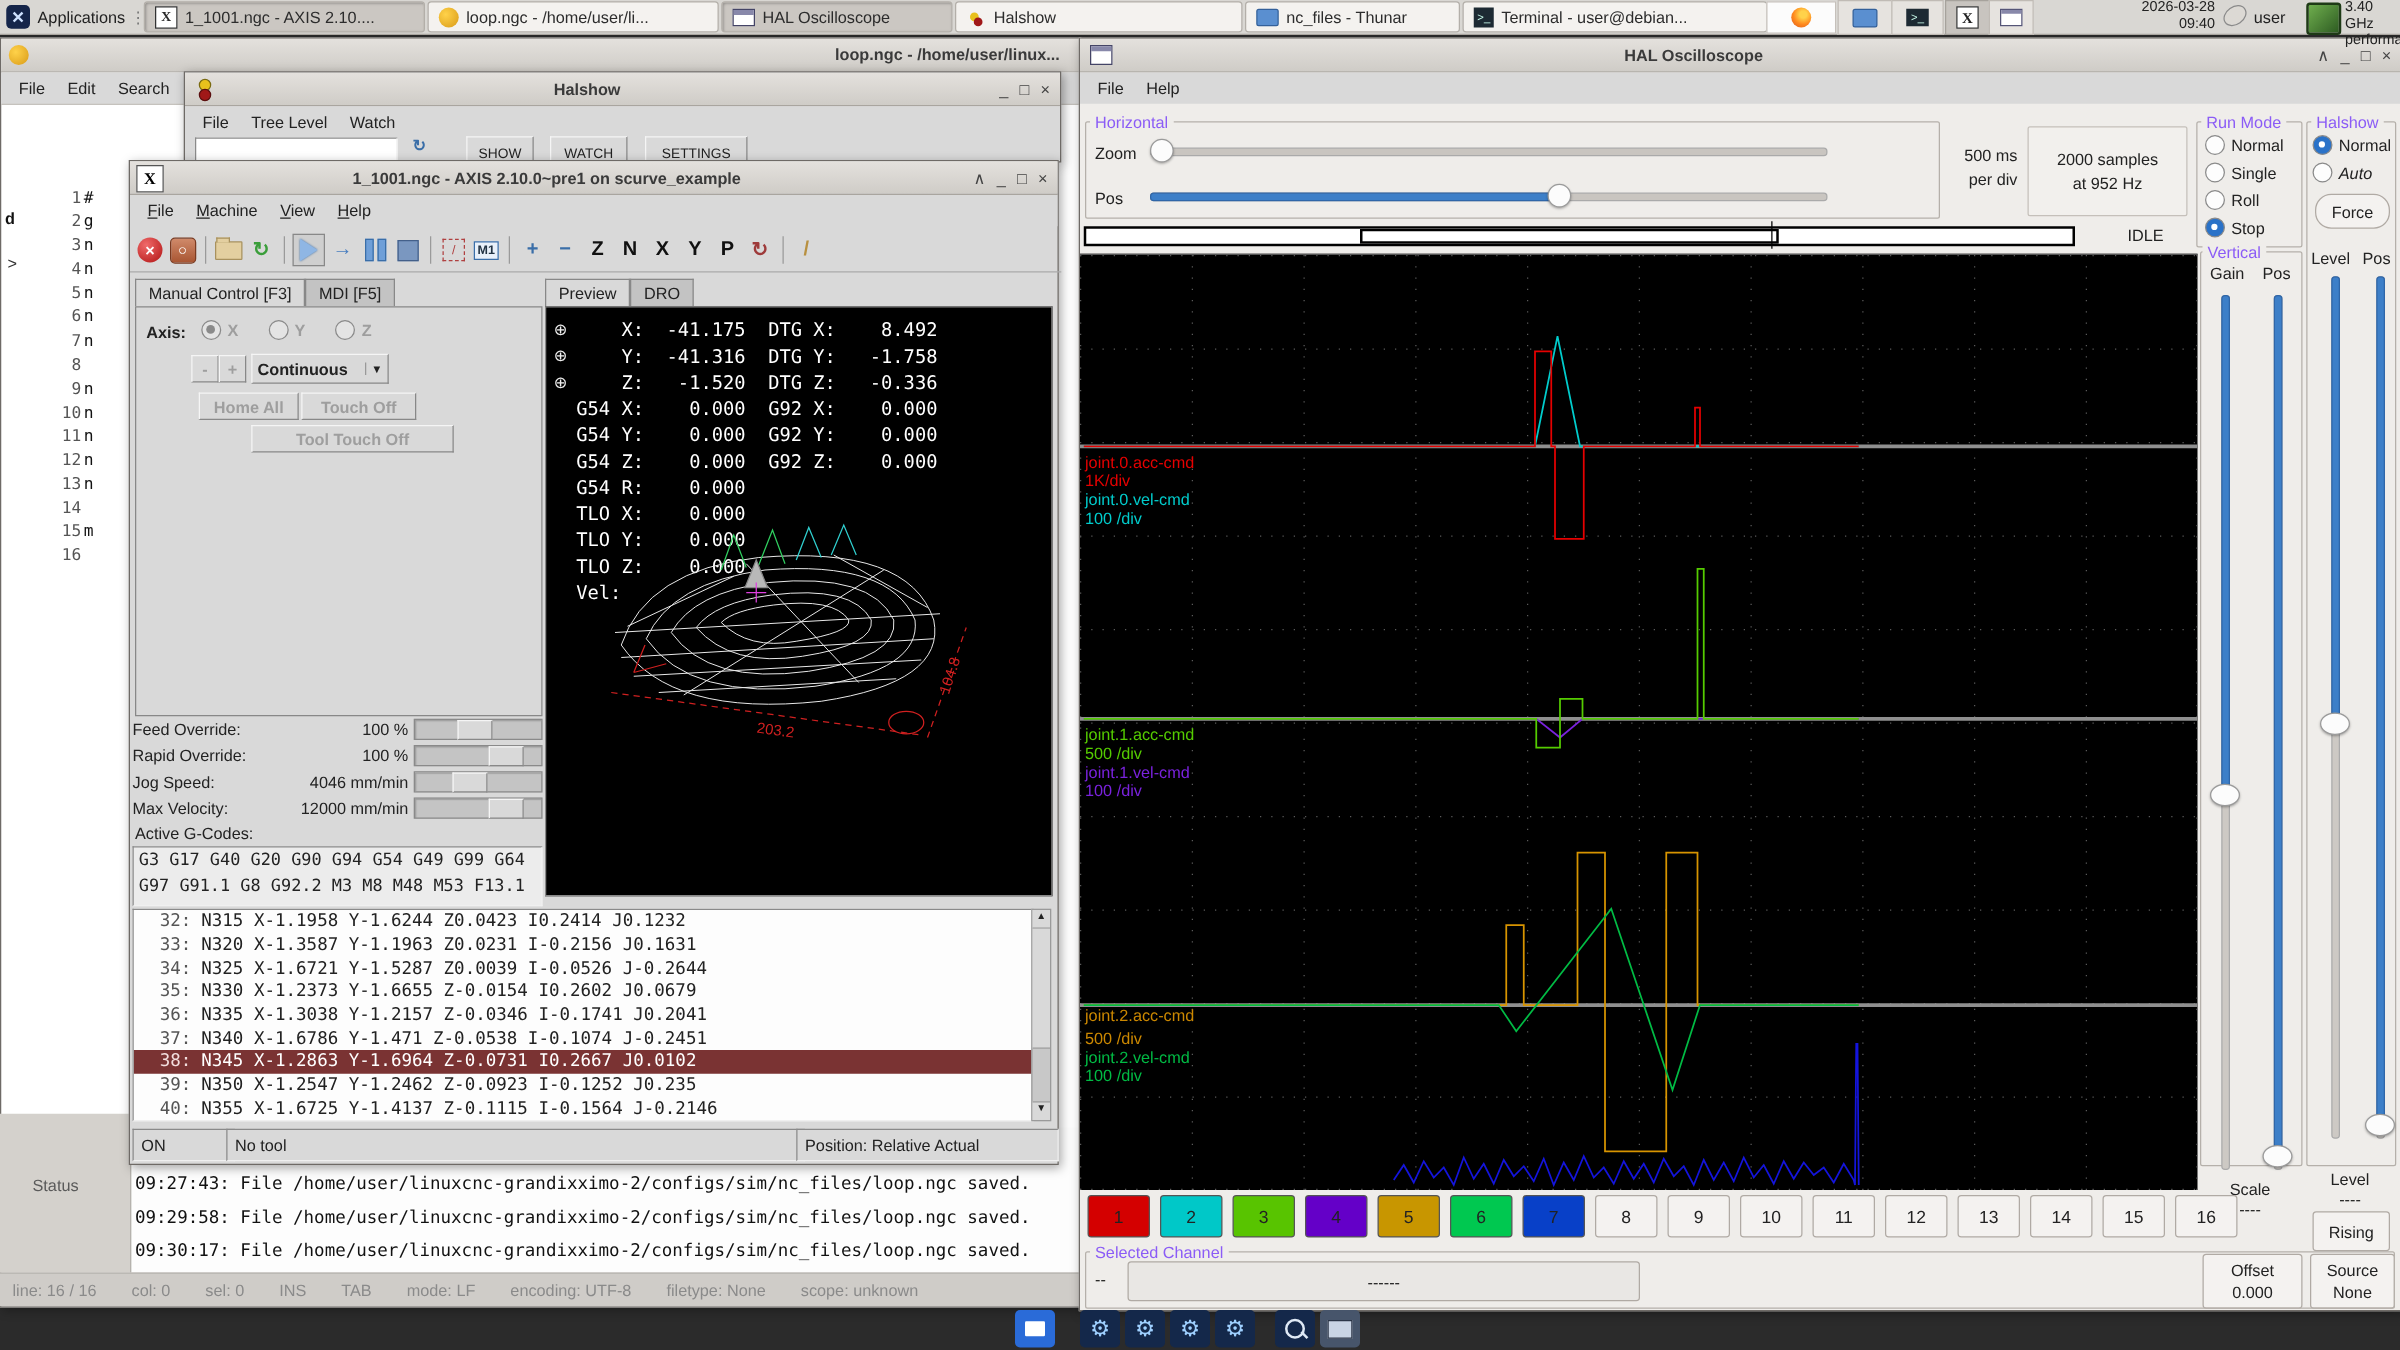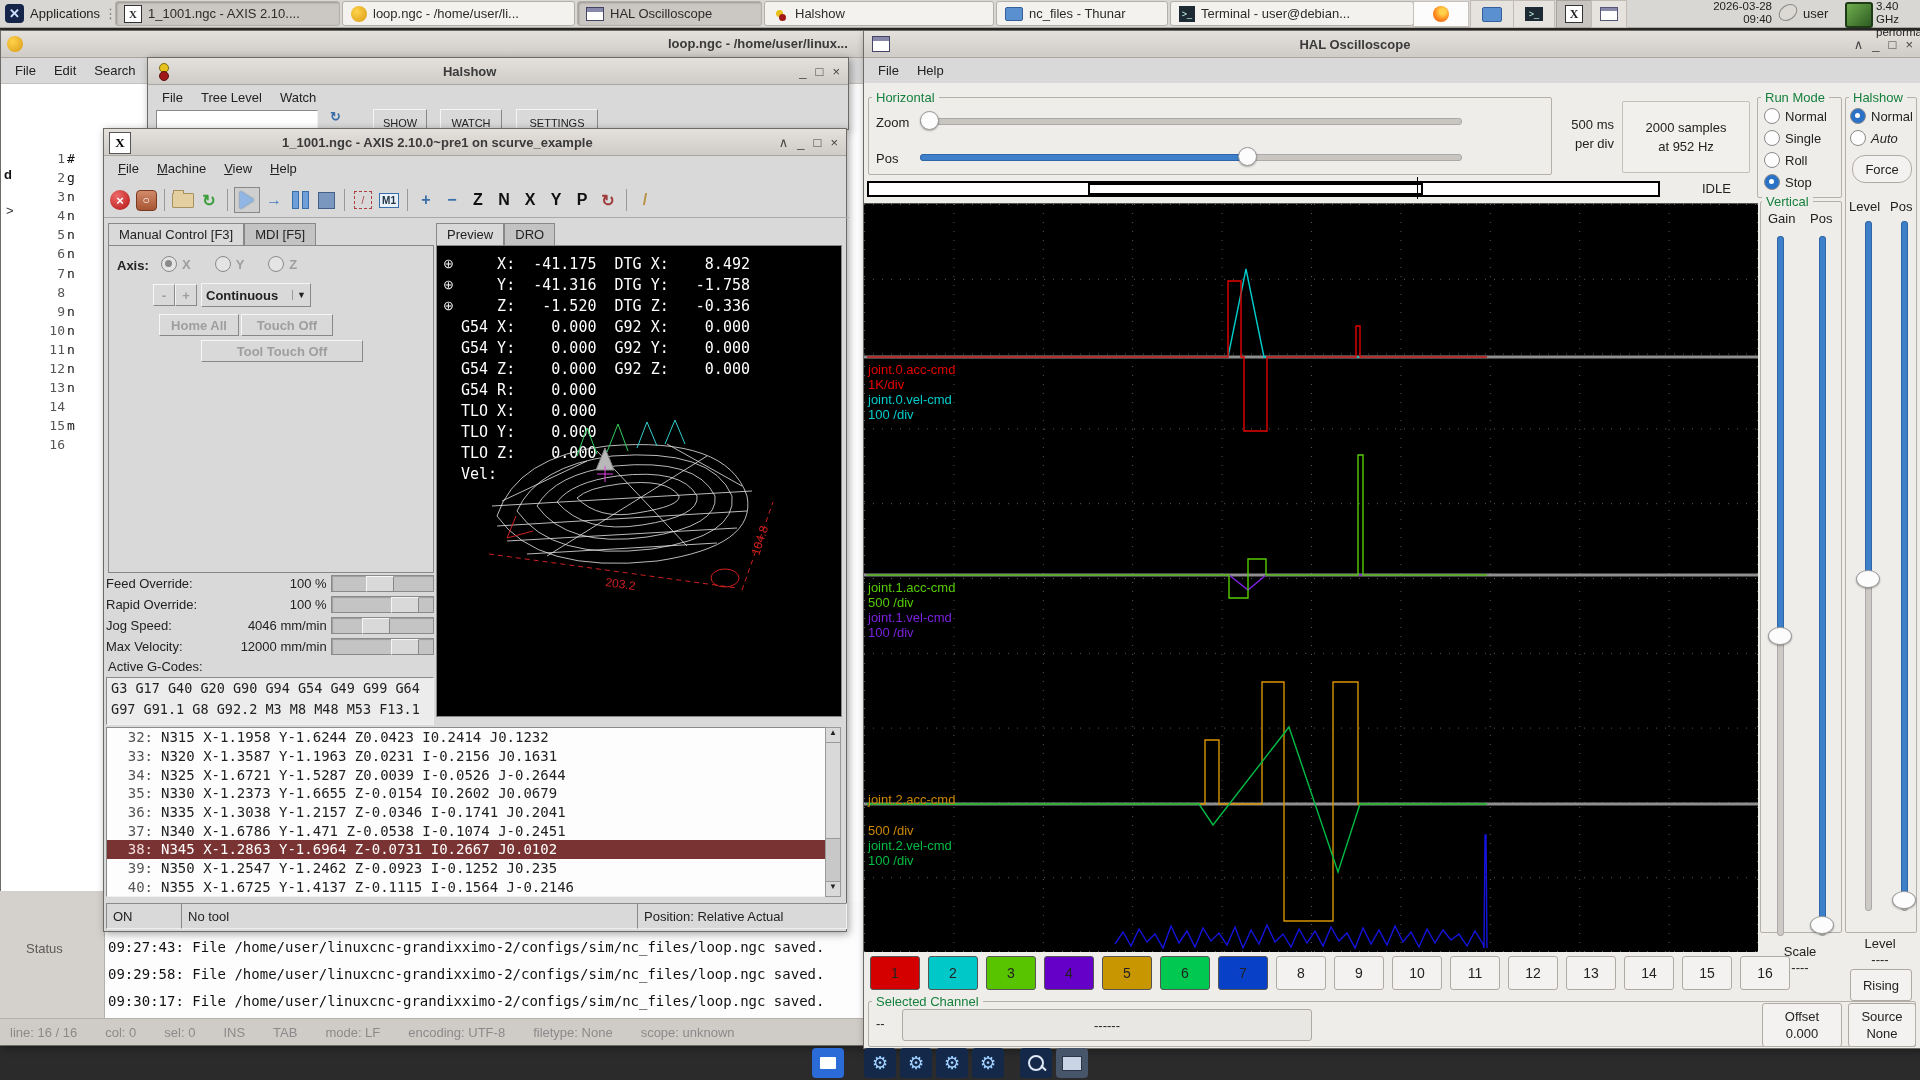--- a/index.html
+++ b/index.html
@@ -28,21 +28,21 @@
   .tab.on{background:#d9d9d9;position:relative;top:0px;font-weight:normal;}
   .radio{width:14px;height:14px;border-radius:50%;background:#fdfdfd;border:1px solid #8a8a8a;display:inline-block;position:relative;}
   .radio.sel{background:#2a72c8;border-color:#1f5append;}
   .radio.sel::after{content:"";position:absolute;left:4px;top:4px;width:5px;height:5px;border-radius:50%;background:#fff;}
   .radio.dis{background:#e4e4e4;}
   .radio.dis.sel{background:#e4e4e4;}
   .radio.dis.sel::after{background:#8a8a8a;left:3px;top:3px;width:7px;height:7px;}
   .dis{color:#9e9e9e;}
   
   #scope .gbox{position:absolute;border:1px solid #b5b0aa;border-radius:2px;}
-  #scope .glabel{position:absolute;background:#efedea;padding:0 4px;font-size:13px;color:#15803d;}
+  #scope .glabel{position:absolute;background:#efedea;padding:0 4px;font-size:13px;color:#8b5cf6;}
   .hslider{position:absolute;height:18px;}
   .hslider .trough{position:absolute;left:0;right:0;top:7px;height:5px;background:#c9c5c0;border-radius:3px;border:1px solid #aaa;}
   .hslider .fill{position:absolute;left:0;top:7px;height:5px;background:#3d7fc8;border-radius:3px;border:1px solid #2f66a8;}
   .hslider .thumb{position:absolute;top:0px;width:17px;height:17px;border-radius:50%;background:#fcfcfc;border:1px solid #9a9a9a;box-shadow:0 1px 2px rgba(0,0,0,.3);}
   .vslider{position:absolute;width:18px;}
   .vslider .trough{position:absolute;top:0;bottom:0;left:7px;width:5px;background:#cdc9c4;border-radius:3px;border:1px solid #aaa;}
   .vslider .fill{position:absolute;top:0;left:7px;width:5px;background:#3d7fc8;border-radius:3px;border:1px solid #2f66a8;}
   .vslider .thumb{position:absolute;left:-2px;width:22px;height:16px;border-radius:50%;background:#fcfcfc;border:1px solid #9a9a9a;box-shadow:0 1px 2px rgba(0,0,0,.3);}
   .chbtn{width:48px;height:32px;border:1px solid #b0aaa4;border-radius:3px;background:#f4f2f0;display:flex;align-items:center;justify-content:center;font-size:14px;color:#222;}
   .flatbtn{background:#f4f2f0;border:1px solid #b0aaa4;border-radius:3px;display:flex;align-items:center;justify-content:center;font-size:13px;color:#222;}
@@ -526,21 +526,21 @@
         </svg>
       <div id="trace-labels">
           <div class="tracelabel" style="color: rgb(230, 0, 0); top: 158px;">joint.0.acc-cmd</div>
           <div class="tracelabel" style="color: rgb(230, 0, 0); top: 173px;">1K/div</div>
           <div class="tracelabel" style="color: rgb(0, 204, 204); top: 188px;">joint.0.vel-cmd</div>
           <div class="tracelabel" style="color: rgb(0, 204, 204); top: 203px;">100 /div</div>
           <div class="tracelabel" style="color: rgb(85, 204, 0); top: 376px;">joint.1.acc-cmd</div>
           <div class="tracelabel" style="color: rgb(85, 204, 0); top: 391px;">500 /div</div>
           <div class="tracelabel" style="color: rgb(122, 34, 221); top: 406px;">joint.1.vel-cmd</div>
           <div class="tracelabel" style="color: rgb(122, 34, 221); top: 421px;">100 /div</div>
-          <div class="tracelabel" style="color: rgb(204, 136, 0); top: 588px;">joint.2.acc-cmd</div>
+          <div class="tracelabel" style="color: rgb(204, 136, 0); top: 601px;">joint.2.acc-cmd</div>
           <div class="tracelabel" style="color: rgb(204, 136, 0); top: 619px;">500 /div</div>
           <div class="tracelabel" style="color: rgb(0, 187, 68); top: 634px;">joint.2.vel-cmd</div>
           <div class="tracelabel" style="color: rgb(0, 187, 68); top: 649px;">100 /div</div>
         </div>
     </div>
 
     <div class="abs" id="channels" style="left:6px;top:925px;display:flex;gap:8px;">
         <div class="chbtn" style="background: rgb(212, 0, 0); border-color: rgb(85, 85, 85);">1</div>
         <div class="chbtn" style="background: rgb(0, 200, 200); border-color: rgb(85, 85, 85);">2</div>
         <div class="chbtn" style="background: rgb(88, 196, 0); border-color: rgb(85, 85, 85);">3</div>

